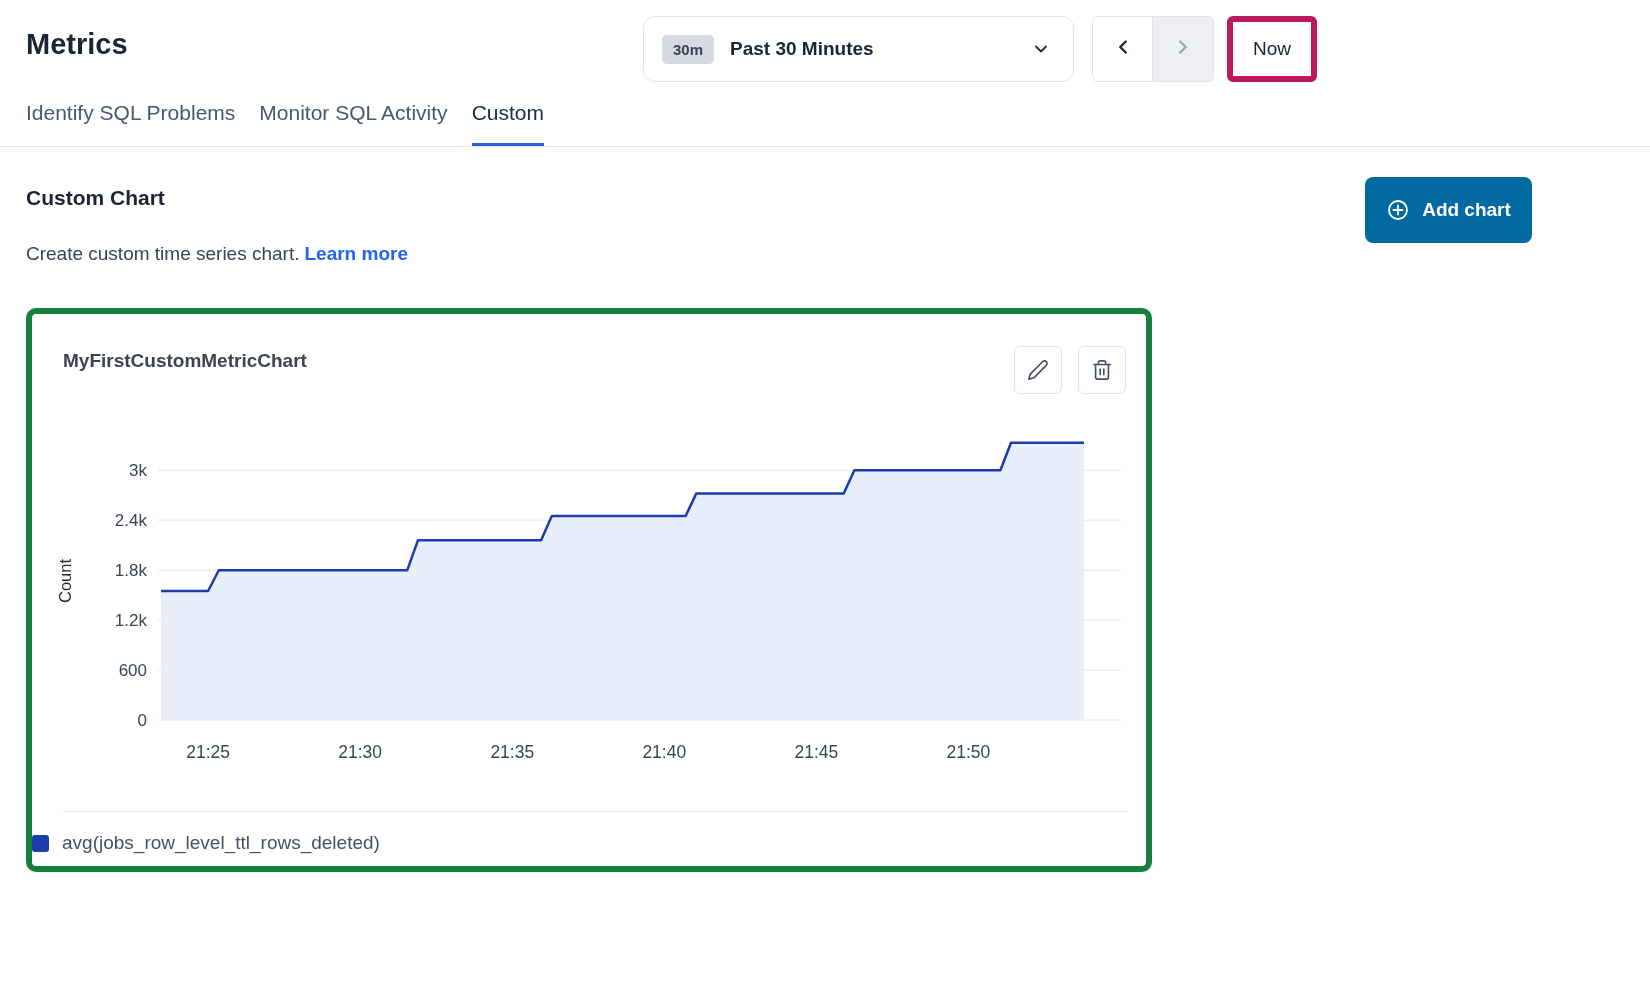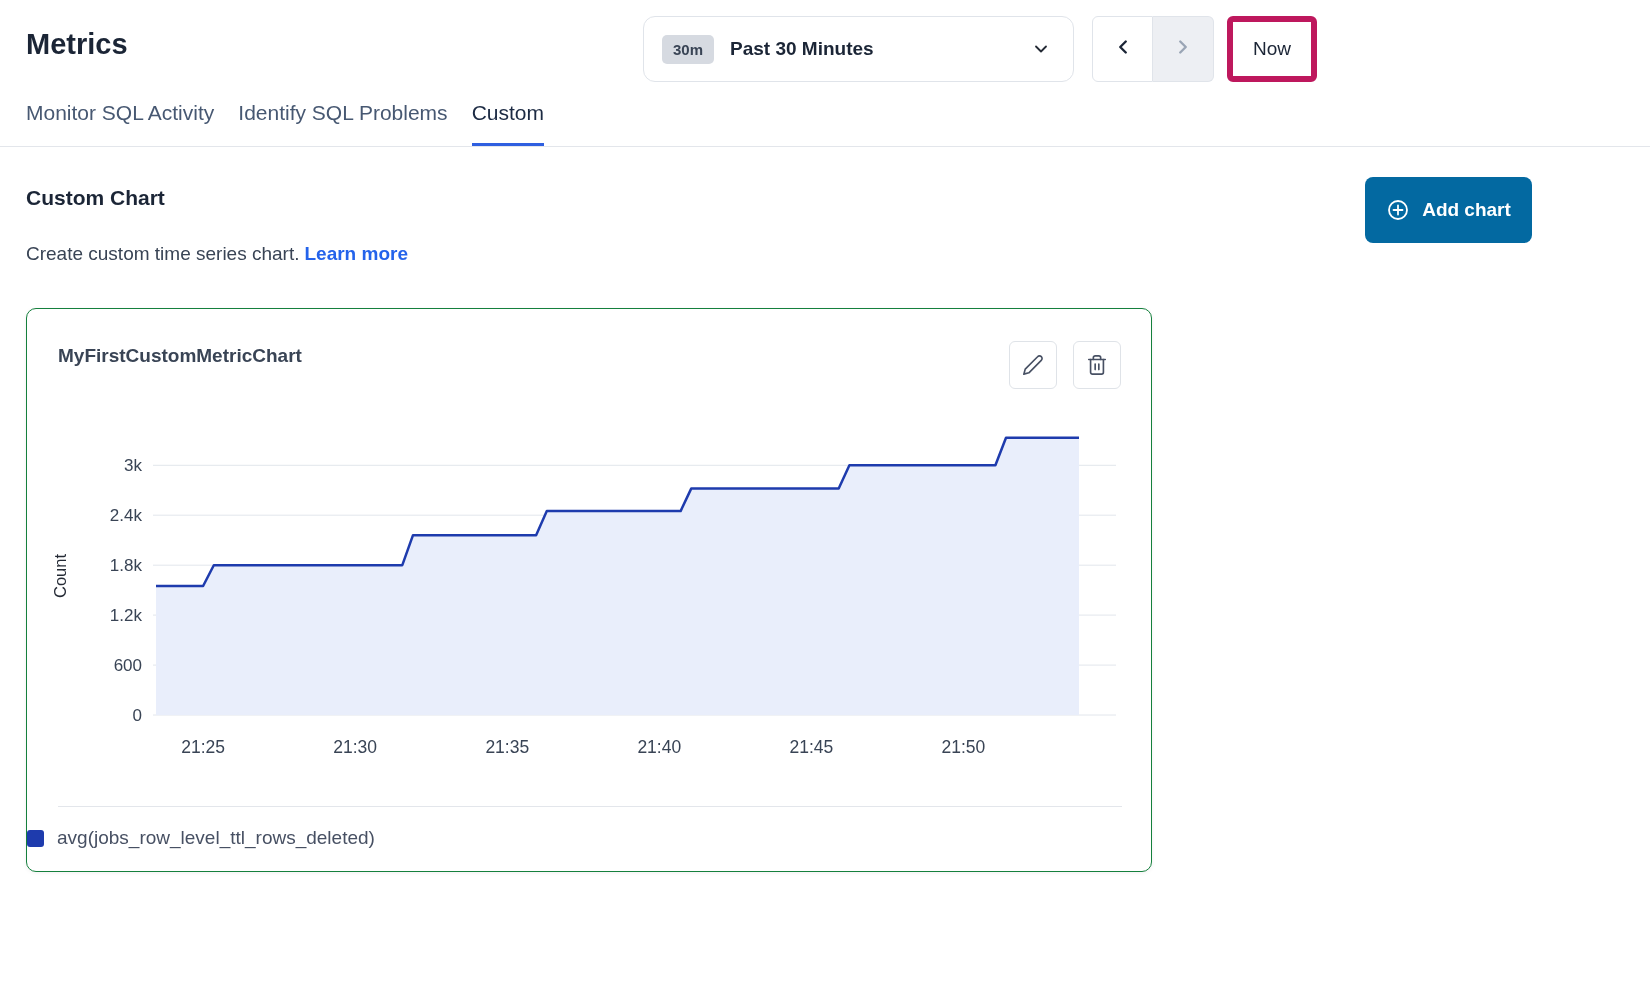--- a/index.html
+++ b/index.html
@@ -40,21 +40,21 @@
   .section-desc { position:absolute; left:26px; top:243px; font-size:19px; color:#394455; }
   .learn-more { color:#2463eb; font-weight:600; text-decoration:none; margin-left:5px; cursor:pointer; }
 
   .add-chart-button { position:absolute; left:1365px; top:177px; width:167px; height:66px;
     background:#0369a1; border:none; border-radius:8px; color:#fff; font-size:19px; font-weight:600;
     display:flex; align-items:center; justify-content:center; gap:12px; cursor:pointer;
     font-family:"Liberation Sans", sans-serif; }
 
   
   .card { position:absolute; left:26px; top:308px; width:1126px; height:564px;
-    background:#fff; border:1px solid #15803d; border-radius:10px;
+    background:#fff; border:6px solid #15803d; border-radius:10px;
     box-shadow:0 1px 4px rgba(17,24,39,0.06); }
   .card-title { position:absolute; left:31px; top:36px; font-size:19px; font-weight:700; color:#394455; }
   .icon-button { position:absolute; top:32px; width:48px; height:48px; background:#fff;
     border:1px solid #dfe3e8; border-radius:6px; display:flex; align-items:center; justify-content:center;
     cursor:pointer; }
   .edit-button { left:982px; }
   .delete-button { left:1046px; }
 
   .chart-svg { position:absolute; left:26px; top:107px; }
   .card-divider { position:absolute; left:31px; top:497px; width:1064px; height:1px; background:#e3e6eb; }
@@ -92,22 +92,22 @@
       <svg width="22" height="22" viewBox="0 0 24 24" fill="none" stroke="#9aa5b5" stroke-width="2.6" stroke-linecap="round" stroke-linejoin="round">
           <polyline points="9 18 15 12 9 6"></polyline>
         </svg>
     </span>
   </div>
 </div>
 
 <div class="now-button">Now</div>
 
 <div class="tabs">
+  <div class="tab">Identify SQL Problems</div>
   <div class="tab">Monitor SQL Activity</div>
-  <div class="tab">Identify SQL Problems</div>
   <div class="tab active">Custom</div>
 </div>
 
 <h2 class="section-title">Custom Chart</h2>
 <div class="section-desc">
   <span>Create custom time series chart.</span><a class="learn-more">Learn more</a>
 </div>
 
 <button class="add-chart-button">
   <span style="display:flex;">

